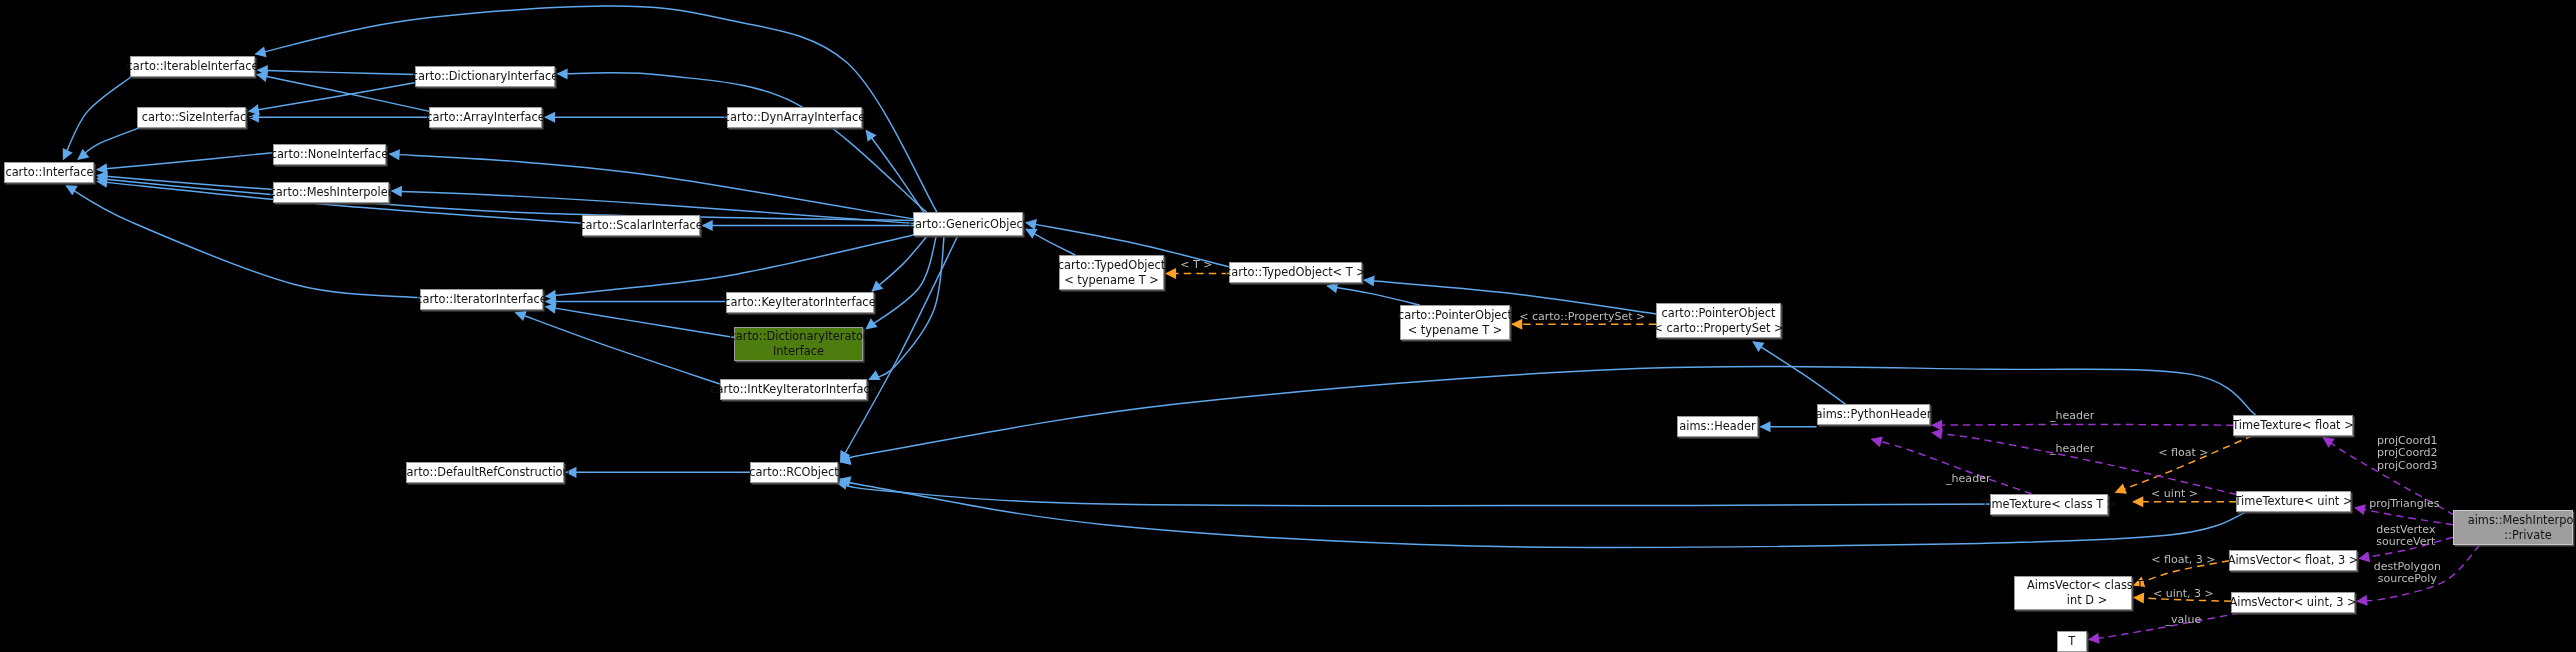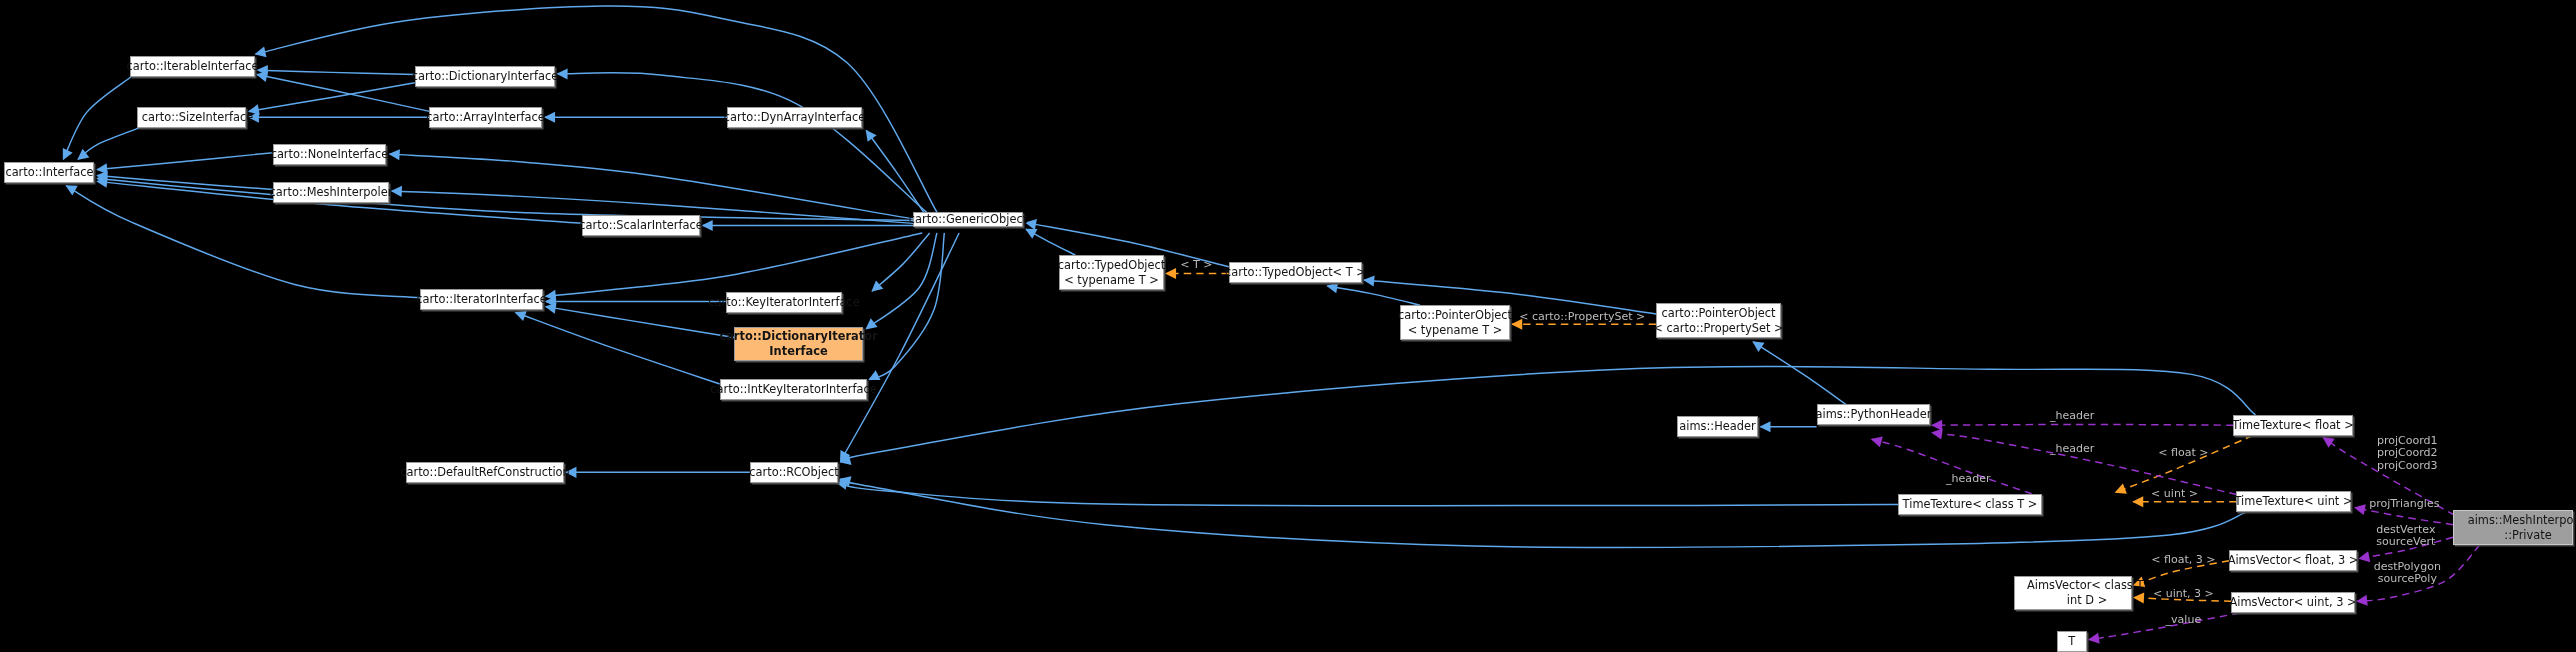--- a/index.html
+++ b/index.html
@@ -120,30 +120,30 @@
       </div>
       <div class="node" style="left: 273px; top: 144px; width: 113px; height: 20.6px; background: rgb(255, 255, 255); border-color: rgb(155, 155, 155); color: rgb(20, 20, 20);">
         <span>carto::NoneInterface</span>
       </div>
       <div class="node" style="left: 273px; top: 182px; width: 116px; height: 20.6px; background: rgb(255, 255, 255); border-color: rgb(155, 155, 155); color: rgb(20, 20, 20);">
         <span>carto::MeshInterpoler</span>
       </div>
       <div class="node" style="left: 582px; top: 215px; width: 118px; height: 20.6px; background: rgb(255, 255, 255); border-color: rgb(155, 155, 155); color: rgb(20, 20, 20);">
         <span>carto::ScalarInterface</span>
       </div>
-      <div class="node" style="left: 913px; top: 212px; width: 110px; height: 15px; background: rgb(255, 255, 255); border-color: rgb(155, 155, 155); color: rgb(20, 20, 20);">
+      <div class="node" style="left: 913px; top: 212px; width: 110px; height: 24px; background: rgb(255, 255, 255); border-color: rgb(155, 155, 155); color: rgb(20, 20, 20);">
         <span>carto::GenericObject</span>
       </div>
       <div class="node" style="left: 420px; top: 289px; width: 123px; height: 20.6px; background: rgb(255, 255, 255); border-color: rgb(155, 155, 155); color: rgb(20, 20, 20);">
         <span>carto::IteratorInterface</span>
       </div>
-      <div class="node" style="left: 726px; top: 292px; width: 116px; height: 20.6px; background: rgb(255, 255, 255); border-color: rgb(155, 155, 155); color: rgb(20, 20, 20);">
+      <div class="node" style="left: 726px; top: 292px; width: 148px; height: 20.6px; background: rgb(255, 255, 255); border-color: rgb(155, 155, 155); color: rgb(20, 20, 20);">
         <span>carto::KeyIteratorInterface</span>
       </div>
-      <div class="node" style="left: 734px; top: 327px; width: 129px; height: 34px; background: #fdba74; border-color: rgb(155, 155, 155); color: rgb(20, 20, 20); font-weight: bold;">
+      <div class="node" style="left: 734px; top: 327px; width: 129px; height: 34px; background: #4d7c0f; border-color: rgb(155, 155, 155); color: rgb(20, 20, 20);">
         <span>carto::DictionaryIterator</span>
         <span>Interface</span>
       </div>
       <div class="node" style="left: 720px; top: 379px; width: 147px; height: 20.6px; background: rgb(255, 255, 255); border-color: rgb(155, 155, 155); color: rgb(20, 20, 20);">
         <span>carto::IntKeyIteratorInterface</span>
       </div>
       <div class="node" style="left: 406px; top: 462px; width: 158px; height: 20.6px; background: rgb(255, 255, 255); border-color: rgb(155, 155, 155); color: rgb(20, 20, 20);">
         <span>carto::DefaultRefConstruction</span>
       </div>
       <div class="node" style="left: 750px; top: 462px; width: 88px; height: 20.6px; background: rgb(255, 255, 255); border-color: rgb(155, 155, 155); color: rgb(20, 20, 20);">
@@ -166,21 +166,21 @@
       </div>
       <div class="node" style="left: 1677px; top: 416px; width: 81px; height: 20.6px; background: rgb(255, 255, 255); border-color: rgb(155, 155, 155); color: rgb(20, 20, 20);">
         <span>aims::Header</span>
       </div>
       <div class="node" style="left: 1817px; top: 404px; width: 113px; height: 20.6px; background: rgb(255, 255, 255); border-color: rgb(155, 155, 155); color: rgb(20, 20, 20);">
         <span>aims::PythonHeader</span>
       </div>
       <div class="node" style="left: 2233px; top: 415px; width: 120px; height: 20.6px; background: rgb(255, 255, 255); border-color: rgb(155, 155, 155); color: rgb(20, 20, 20);">
         <span>TimeTexture&lt; float &gt;</span>
       </div>
-      <div class="node" style="left: 1898px; top: 494px; width: 144px; height: 20.6px; background: rgb(255, 255, 255); border-color: rgb(155, 155, 155); color: rgb(20, 20, 20);">
+      <div class="node" style="left: 1990px; top: 494px; width: 118px; height: 20.6px; background: rgb(255, 255, 255); border-color: rgb(155, 155, 155); color: rgb(20, 20, 20);">
         <span>TimeTexture&lt; class T &gt;</span>
       </div>
       <div class="node" style="left: 2236px; top: 491px; width: 115px; height: 20.6px; background: rgb(255, 255, 255); border-color: rgb(155, 155, 155); color: rgb(20, 20, 20); text-align: right;">
         <span>TimeTexture&lt; uint &gt;</span>
       </div>
       <div class="node node--highlight" style="left: 2453px; top: 510px; width: 120px; height: 35px; background: rgb(158, 158, 158); border-color: rgb(201, 201, 201); color: rgb(20, 20, 20); padding-left: 30px;">
         <span>aims::MeshInterpoler</span>
         <span>::Private</span>
       </div>
       <div class="node" style="left: 2014px; top: 576px; width: 118px; height: 34px; background: rgb(255, 255, 255); border-color: rgb(155, 155, 155); color: rgb(20, 20, 20); padding-left: 28px;">

